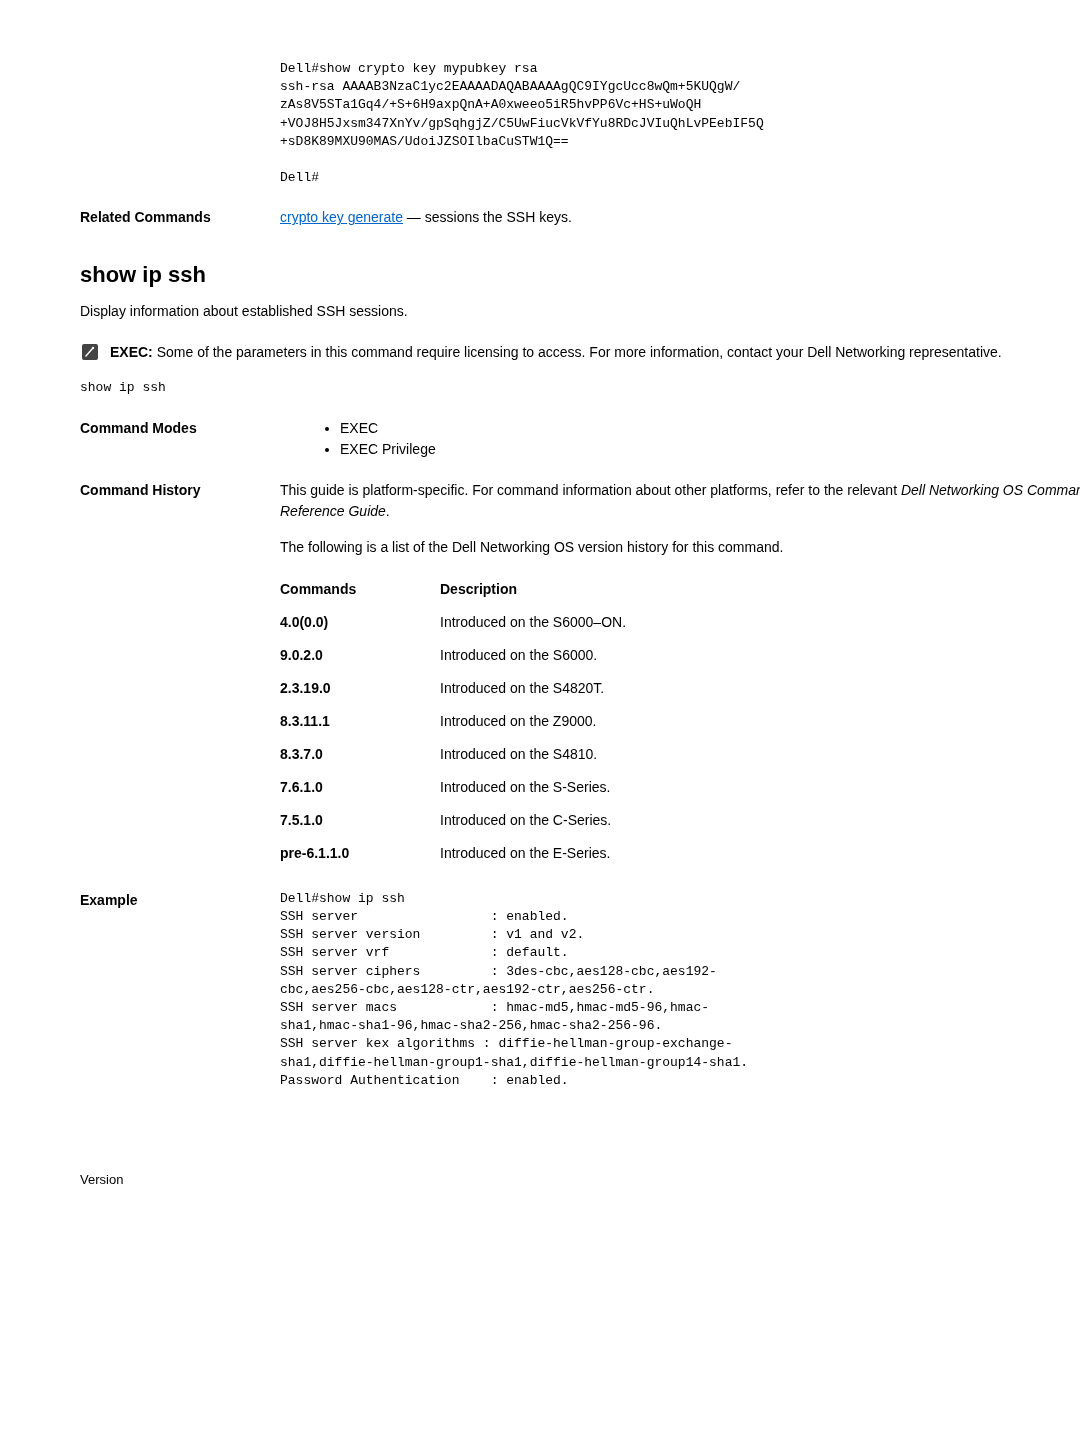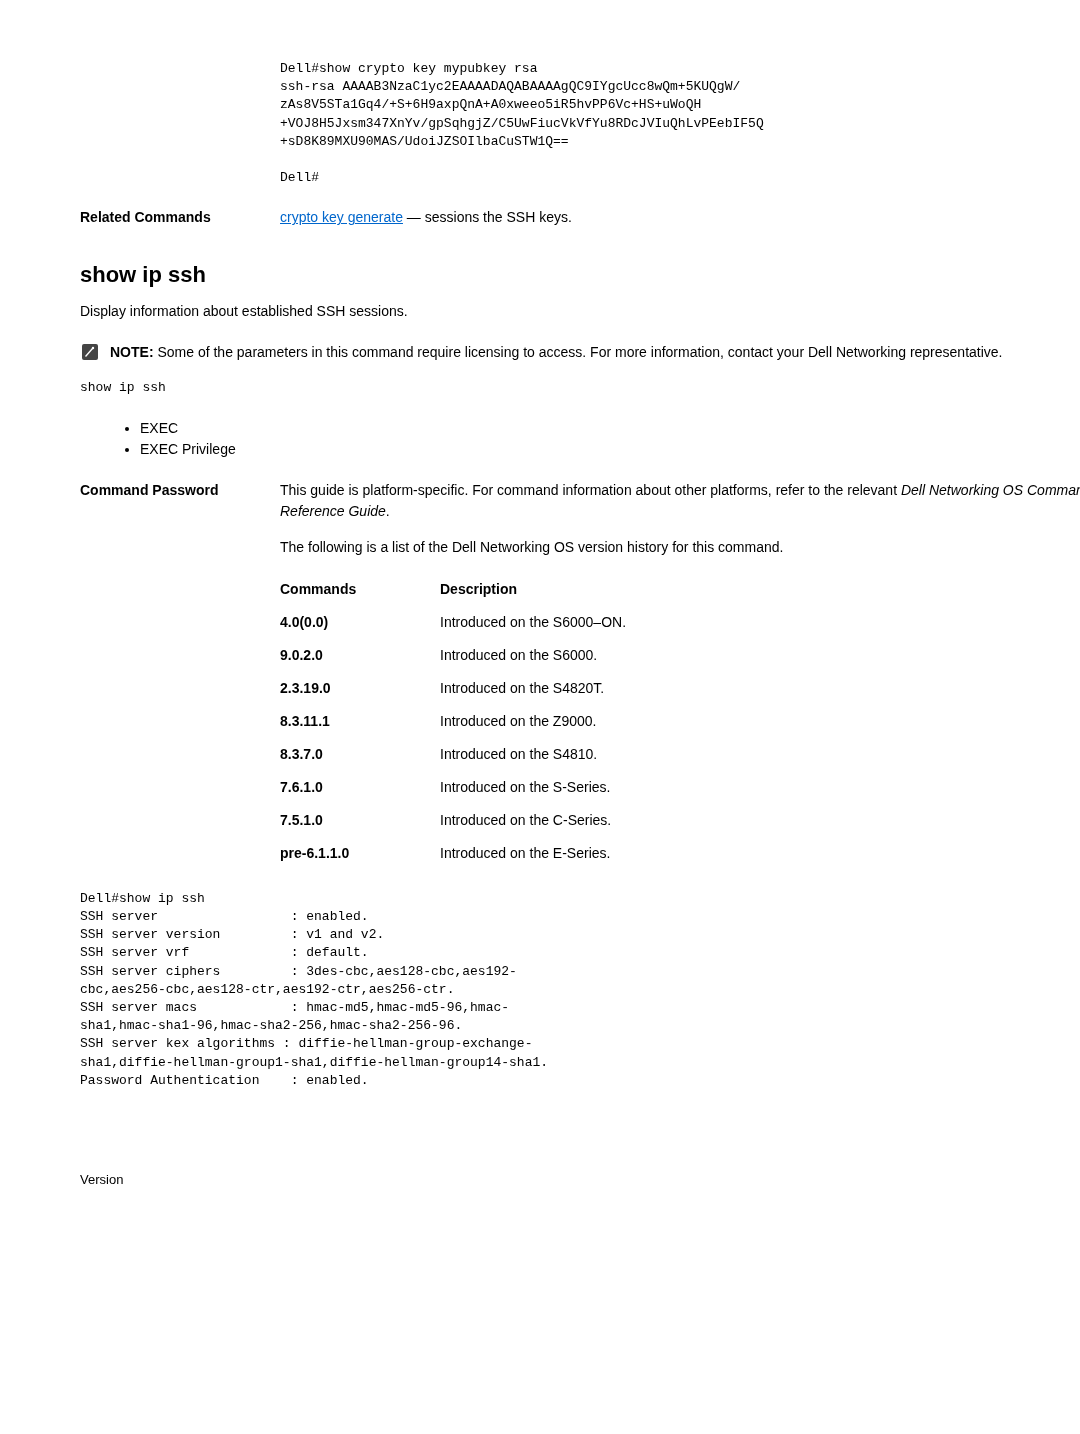--- a/index.html
+++ b/index.html
@@ -132,38 +132,39 @@
 
 <div class="row">
   <div class="content-col syntax-content">
     <div class="note-box">
       <svg class="note-icon" viewBox="0 0 20 20">
         <rect x="2" y="2" width="16" height="16" rx="2" fill="#444"></rect>
         <path d="M5 14 L12 6 L13 7 L6 15 Z" fill="#fff"></path>
         <circle cx="13" cy="6" r="1.2" fill="#fff"></circle>
       </svg>
       <div class="note-text">
-        <span class="note-label">NOTE:</span><span> Some of the parameters in this command require licensing to access. For more information, contact your Dell Networking representative.</span>
+        <span class="note-label">EXEC:</span><span> Some of the parameters in this command require licensing to access. For more information, contact your Dell Networking representative.</span>
       </div>
     </div>
     <div class="mono-inline">show ip ssh</div>
   </div>
 </div>
 
 <div class="row">
+  <div class="label-col">Command Modes</div>
   <div class="content-col">
     <ul class="bullet-list">
       <li>EXEC</li>
       <li>EXEC Privilege</li>
     </ul>
   </div>
 </div>
 
 <div class="row">
-  <div class="label-col">Command Password</div>
+  <div class="label-col">Command History</div>
   <div class="content-col">
     <p style="margin-bottom:15px;">
       <span>This guide is platform-specific. For command information about other platforms, refer to the relevant </span><em>Dell Networking OS Command Line Reference Guide</em><span>.</span>
     </p>
     <p style="margin-bottom:15px;">The following is a list of the Dell Networking OS version history for this command.</p>
     <div class="version-table">
       <div class="version-row version-header">
         <div class="version-col1">Commands</div>
         <div class="version-col2">Description</div>
       </div>
@@ -197,20 +198,21 @@
       </div>
       <div class="version-row">
         <div class="version-col1">pre-6.1.1.0</div>
         <div class="version-col2">Introduced on the E-Series.</div>
       </div>
     </div>
   </div>
 </div>
 
 <div class="row">
+  <div class="label-col">Example</div>
   <div class="content-col">
     <div class="code-block">Dell#show ip ssh
 SSH server                 : enabled.
 SSH server version         : v1 and v2.
 SSH server vrf             : default.
 SSH server ciphers         : 3des-cbc,aes128-cbc,aes192-
 cbc,aes256-cbc,aes128-ctr,aes192-ctr,aes256-ctr.
 SSH server macs            : hmac-md5,hmac-md5-96,hmac-
 sha1,hmac-sha1-96,hmac-sha2-256,hmac-sha2-256-96.
 SSH server kex algorithms : diffie-hellman-group-exchange-

